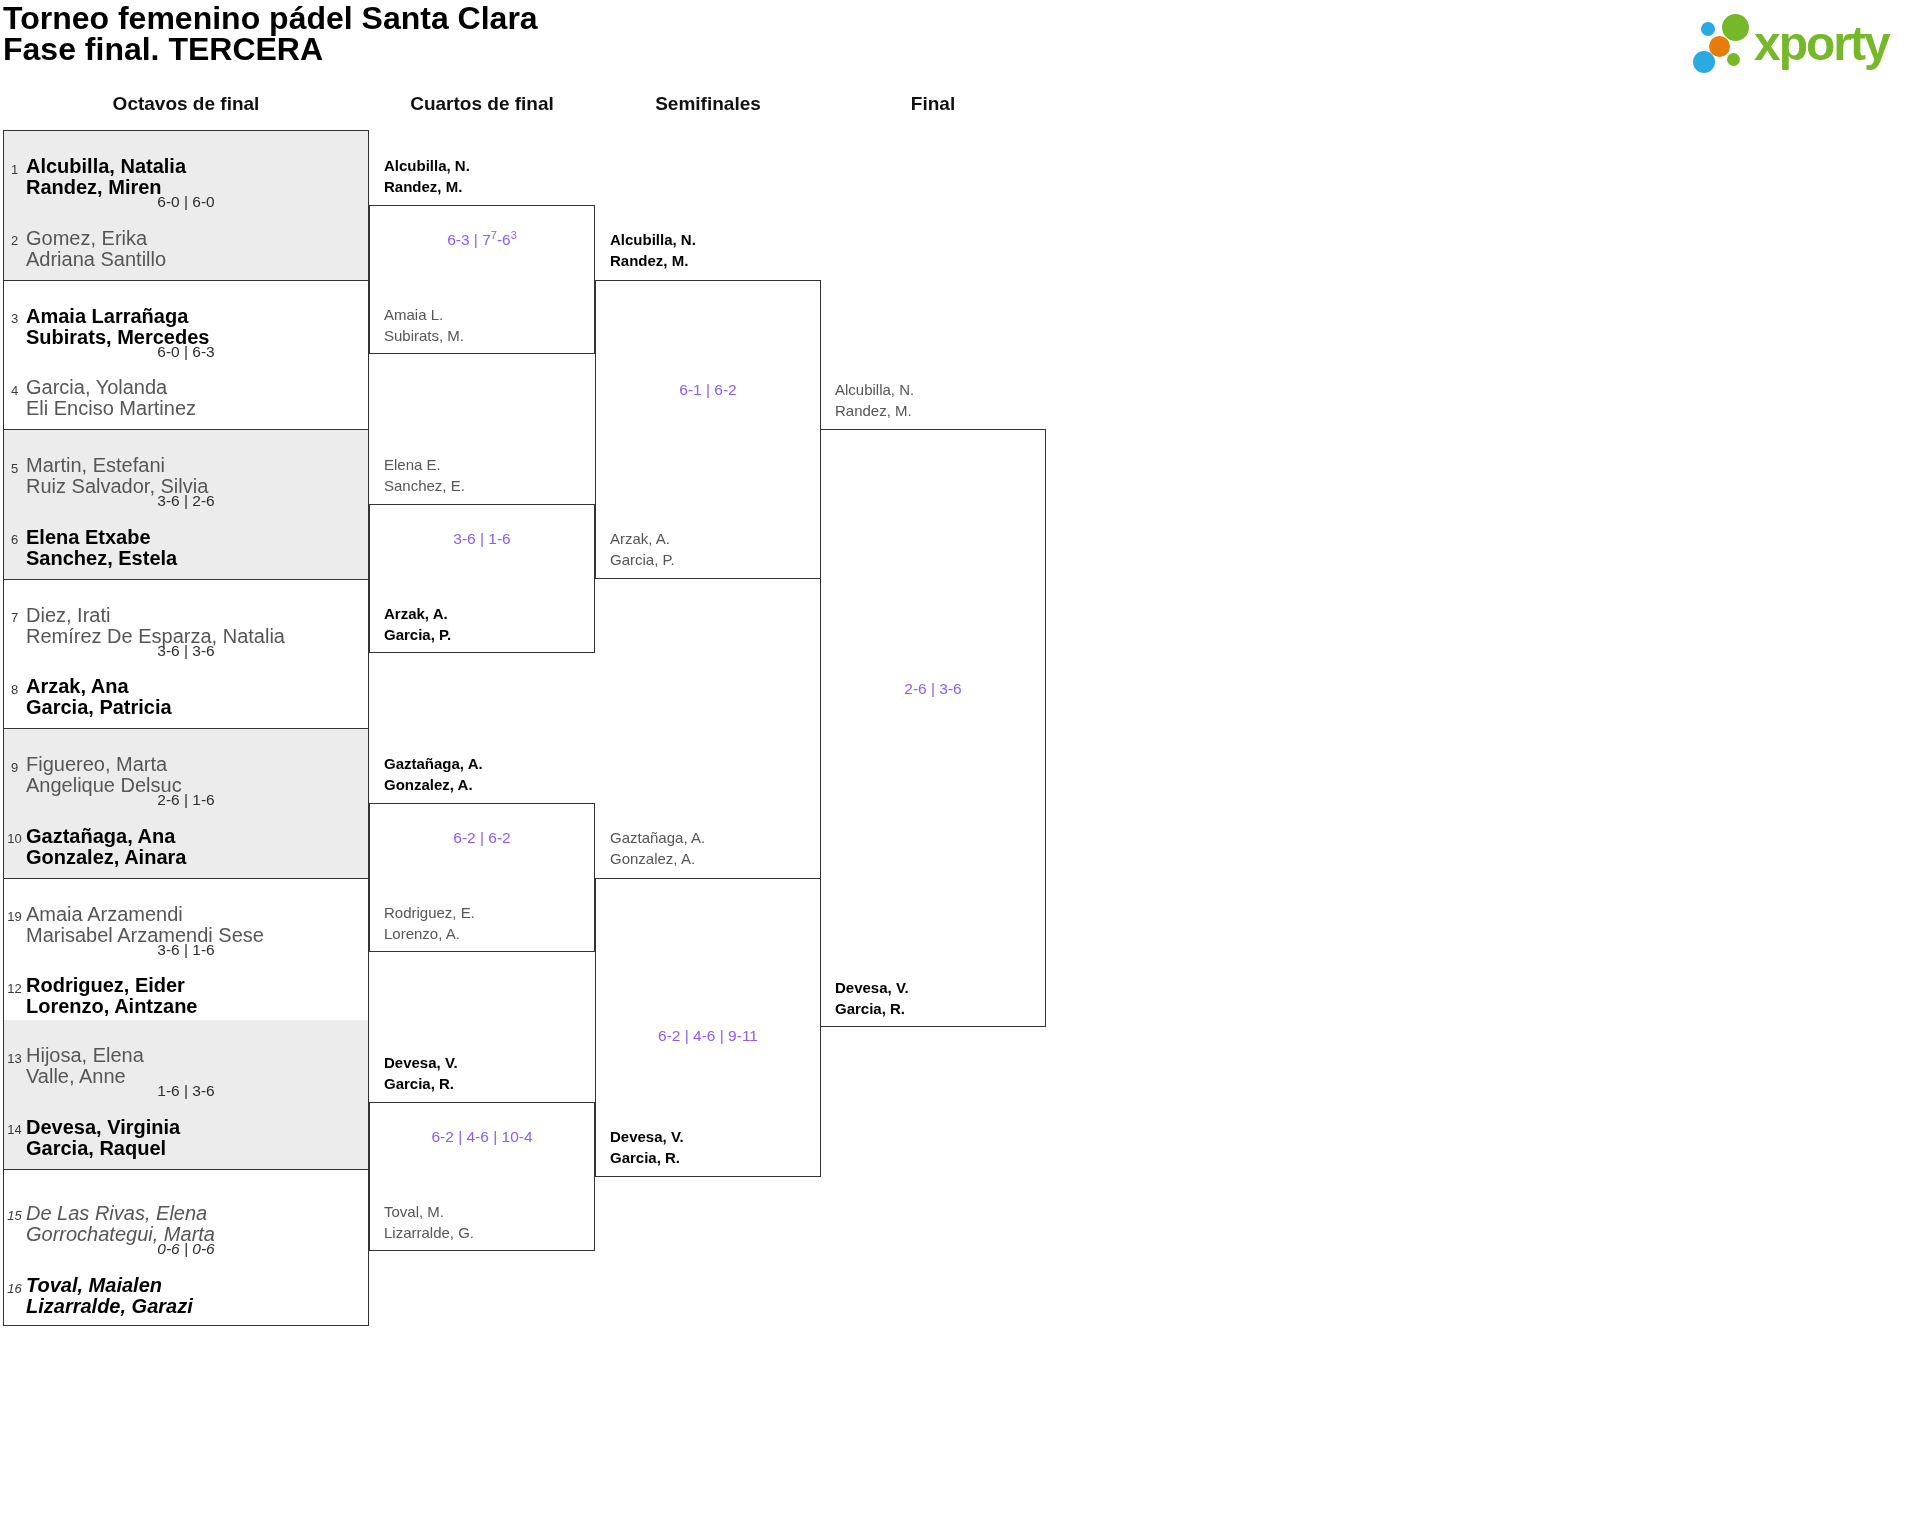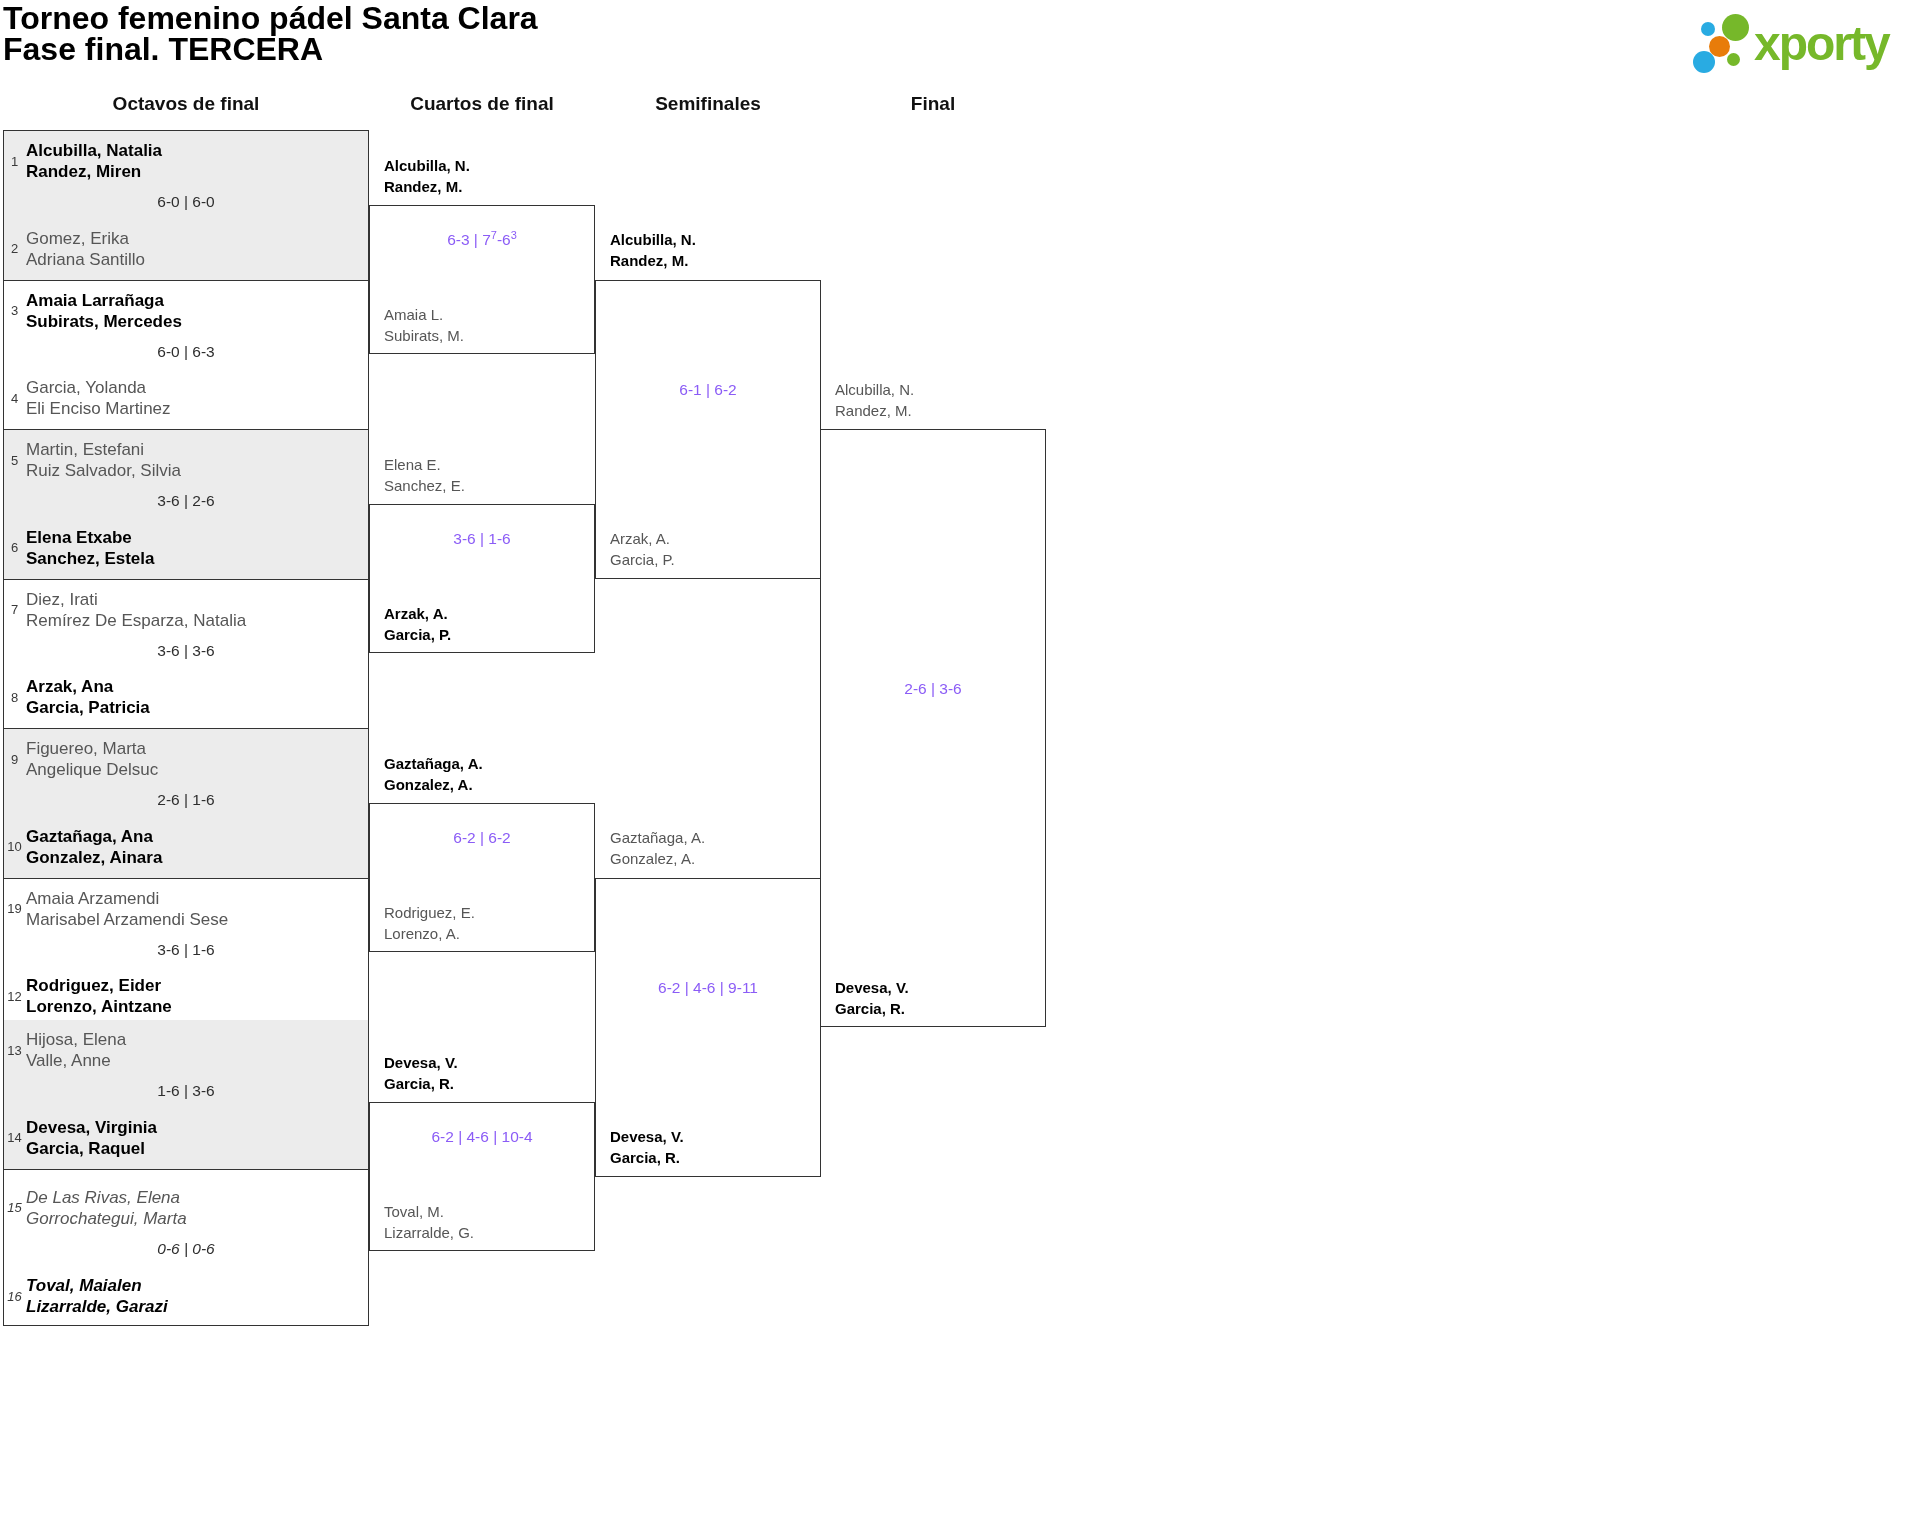--- a/index.html
+++ b/index.html
@@ -9,21 +9,21 @@
   .round-header{position:absolute;top:93px;transform:translateX(-50%);font-size:19px;font-weight:600;color:#111;white-space:nowrap;}
   
   .of-box{position:absolute;left:3px;top:130px;width:366px;height:1196px;border:1px solid #333;box-sizing:border-box;}
   .of-match{position:absolute;left:0;width:100%;height:149.5px;box-sizing:border-box;border-bottom:1px solid #333;}
   .of-match.last{border-bottom:none;font-style:italic;}
   .of-match.shaded{background:#ececec;}
   .team{position:absolute;left:0;right:0;display:flex;align-items:center;}
   .team.t1{top:9px;}
   .team.t2{bottom:10px;}
   .seed{flex:0 0 21px;text-align:center;font-size:13px;color:#3a3a3a;}
-  .names{flex:1;padding-left:1px;font-size:17px;line-height:21px;color:#565656;}
+  .names{flex:1;padding-left:1px;font-size:20px;line-height:21px;color:#565656;margin-top:16px;}
   .names.w{font-weight:700;color:#000;}
   .of-score{position:absolute;top:62px;left:0;right:0;text-align:center;font-size:15.5px;color:#2e2e2e;}
   
   .bx{position:absolute;border:1px solid #333;box-sizing:border-box;background:transparent;}
   
   .lbl{position:absolute;font-size:15px;line-height:21px;color:#565656;white-space:nowrap;margin-left:8px;}
   .lbl.w{font-weight:700;color:#000;}
   
   .rscore{position:absolute;transform:translateX(-50%);font-size:15.5px;color:#8b5cf6;white-space:nowrap;}
   .rscore sup{font-size:11px;line-height:0;vertical-align:6px;}
@@ -268,21 +268,21 @@
   <div class="lbl" style="left:602px;top:827px">
     <div>Gaztañaga, A.</div>
     <div>Gonzalez, A.</div>
   </div>
   <div class="lbl w" style="left:602px;top:1126px">
     <div>Devesa, V.</div>
     <div>Garcia, R.</div>
   </div>
 
   <div class="rscore" style="left:708px;top:381px">6-1 | 6-2</div>
-  <div class="rscore" style="left:708px;top:979px">6-2 | 4-6 | 9-11</div>
+  <div class="rscore" style="left:708px;top:1027px">6-2 | 4-6 | 9-11</div>
 
   <div class="lbl" style="left:827px;top:379px">
     <div>Alcubilla, N.</div>
     <div>Randez, M.</div>
   </div>
   <div class="lbl w" style="left:827px;top:977px">
     <div>Devesa, V.</div>
     <div>Garcia, R.</div>
   </div>
 

